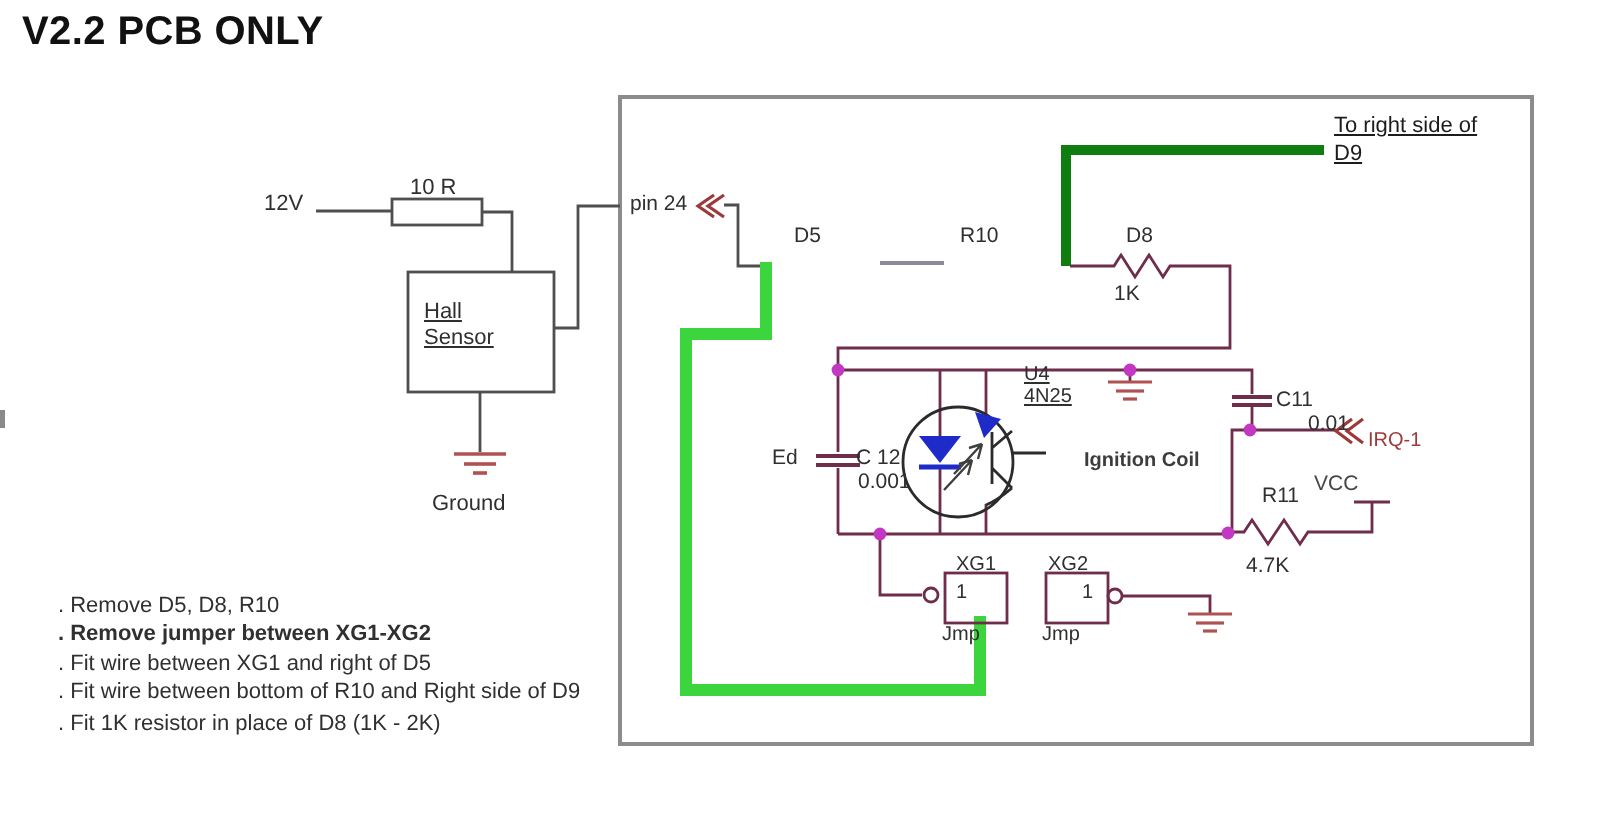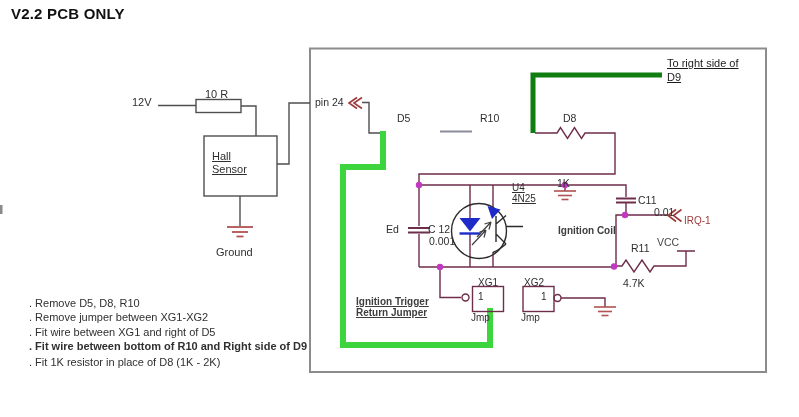--- a/index.html
+++ b/index.html
@@ -5,21 +5,21 @@
   html,body{margin:0;padding:0;background:#ffffff;}
   #canvas{
     position:relative;width:799px;height:417px;background:#ffffff;overflow:hidden;
     font-family:"Liberation Sans", sans-serif;
   }
   .lbl{position:absolute;color:#2f2f2f;font-size:10.5px;line-height:11px;white-space:nowrap;}
   .pre{white-space:pre-line;text-decoration:underline;}
   .t11{font-size:11px;line-height:13px;}
   .bold{font-weight:bold;color:#3d3d3d;}
   .red{color:#9c3a3a;}
-  #title{position:absolute;left:11px;top:5px;font-size:15px;font-weight:bold;color:#111;letter-spacing:.2px;}
+  #title{position:absolute;left:11px;top:5px;font-size:20px;font-weight:bold;color:#111;letter-spacing:.2px;}
   .note{position:absolute;left:29px;font-size:11px;color:#303030;white-space:nowrap;}
   svg{position:absolute;left:0;top:0;}
 </style>
 </head>
 <body>
 
 <div id="canvas">
 
   <svg width="799" height="417" viewBox="0 0 799 417">
 
@@ -135,44 +135,42 @@
 Sensor</div>
   <div class="lbl t11" style="left:216px;top:246px;">Ground</div>
   <div class="lbl" style="left:315px;top:97px;text-align:right;">pin 24</div>
 
   <div class="lbl t11 pre" style="left:667px;top:56px;line-height:14px;color:#1c1c1c;">To right side of
 D9</div>
 
   <div class="lbl" style="left:397px;top:113px;">D5</div>
   <div class="lbl" style="left:480px;top:113px;">R10</div>
   <div class="lbl" style="left:563px;top:113px;">D8</div>
-  <div class="lbl" style="left:557px;top:142px;margin-top:36px;">1K</div>
+  <div class="lbl" style="left:557px;top:142px;">1K</div>
 
   <div class="lbl pre" style="left:512px;top:183px;font-size:10px;line-height:10.5px;">U4
 4N25</div>
   <div class="lbl" style="left:386px;top:224px;">Ed</div>
   <div class="lbl" style="left:428px;top:224px;">C 12</div>
   <div class="lbl" style="left:429px;top:236px;">0.001</div>
-  <div class="lbl bold" style="left:558px;top:225px;font-size:10px;text-align:center;">Ignition Coil</div>
+  <div class="lbl bold" style="left:542px;top:225px;font-size:10px;text-align:center;">Ignition Coil</div>
 
   <div class="lbl" style="left:638px;top:195px;">C11</div>
   <div class="lbl" style="left:639px;top:207px;margin-left:15px;">0.01</div>
   <div class="lbl red" style="left:684px;top:215px;font-size:10px;">IRQ-1</div>
   <div class="lbl" style="left:657px;top:237px;color:#474747;">VCC</div>
   <div class="lbl" style="left:631px;top:243px;">R11</div>
   <div class="lbl" style="left:623px;top:278px;">4.7K</div>
 
-  <div class="lbl bold pre" style="left:356px;top:296px;font-size:10px;line-height:11px;">Ignition Trigger
-Return Jumper</div>
   <div class="lbl" style="left:478px;top:277px;font-size:10px;">XG1</div>
   <div class="lbl" style="left:524px;top:277px;font-size:10px;">XG2</div>
   <div class="lbl" style="left:478px;top:291px;font-size:10px;">1</div>
   <div class="lbl" style="left:541px;top:291px;font-size:10px;">1</div>
   <div class="lbl" style="left:471px;top:312px;font-size:10px;">Jmp</div>
   <div class="lbl" style="left:521px;top:312px;font-size:10px;">Jmp</div>
 
   <div class="note" style="top:297px;">. Remove D5, D8, R10</div>
-  <div class="note" style="top:311px;">. Remove jumper between XG1-XG2</div>
+  <div class="note" style="top:311px;font-weight:bold;">. Remove jumper between XG1-XG2</div>
   <div class="note" style="top:326px;">. Fit wire between XG1 and right of D5</div>
-  <div class="note" style="top:340px;font-weight:bold;">. Fit wire between bottom of R10 and Right side of D9</div>
+  <div class="note" style="top:340px;">. Fit wire between bottom of R10 and Right side of D9</div>
   <div class="note" style="top:356px;">. Fit 1K resistor in place of D8 (1K - 2K)</div>
 
 </div>
 
 </body></html>

